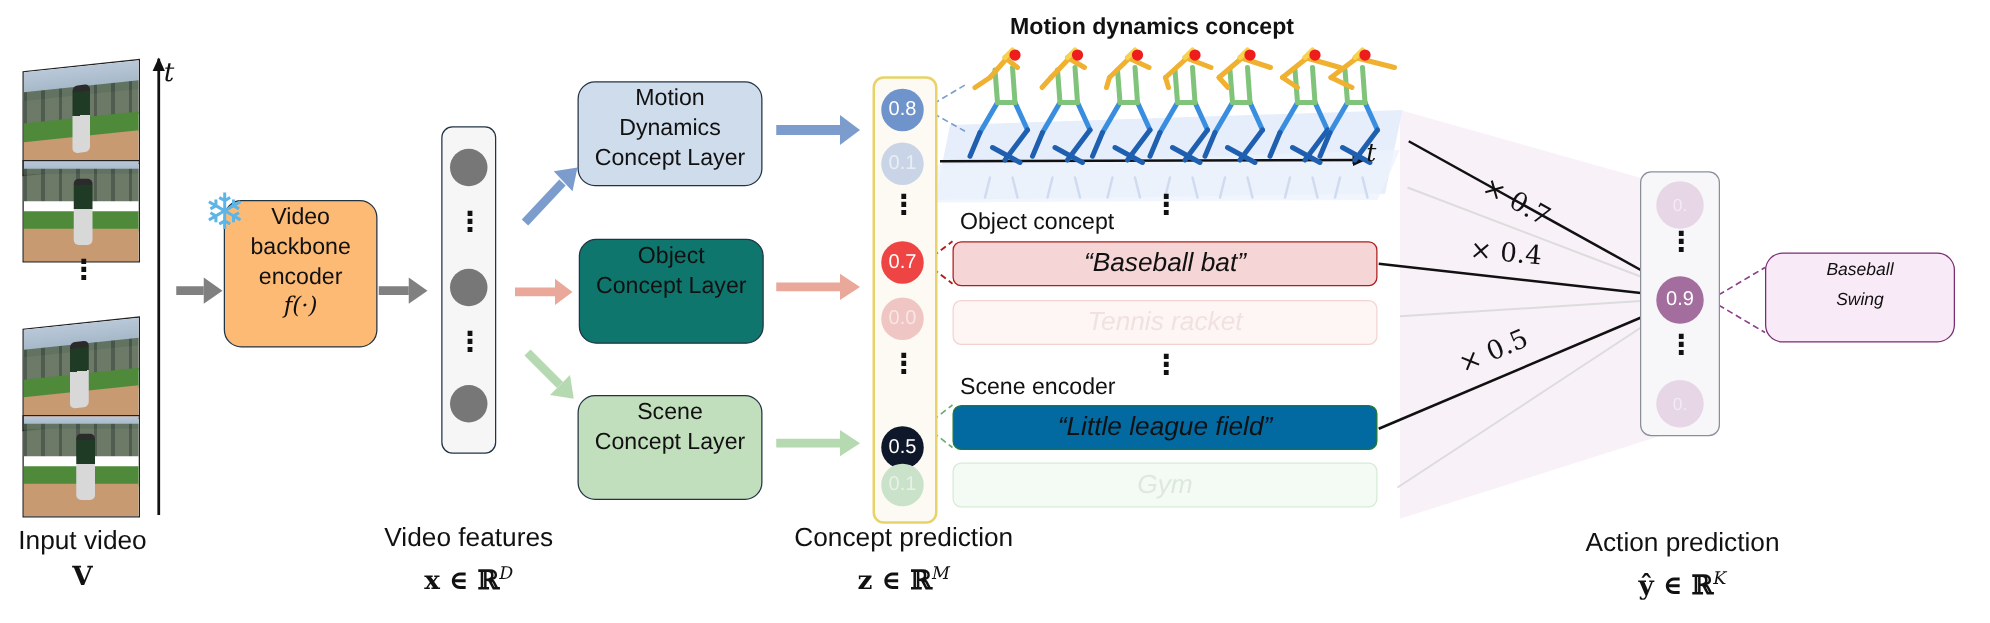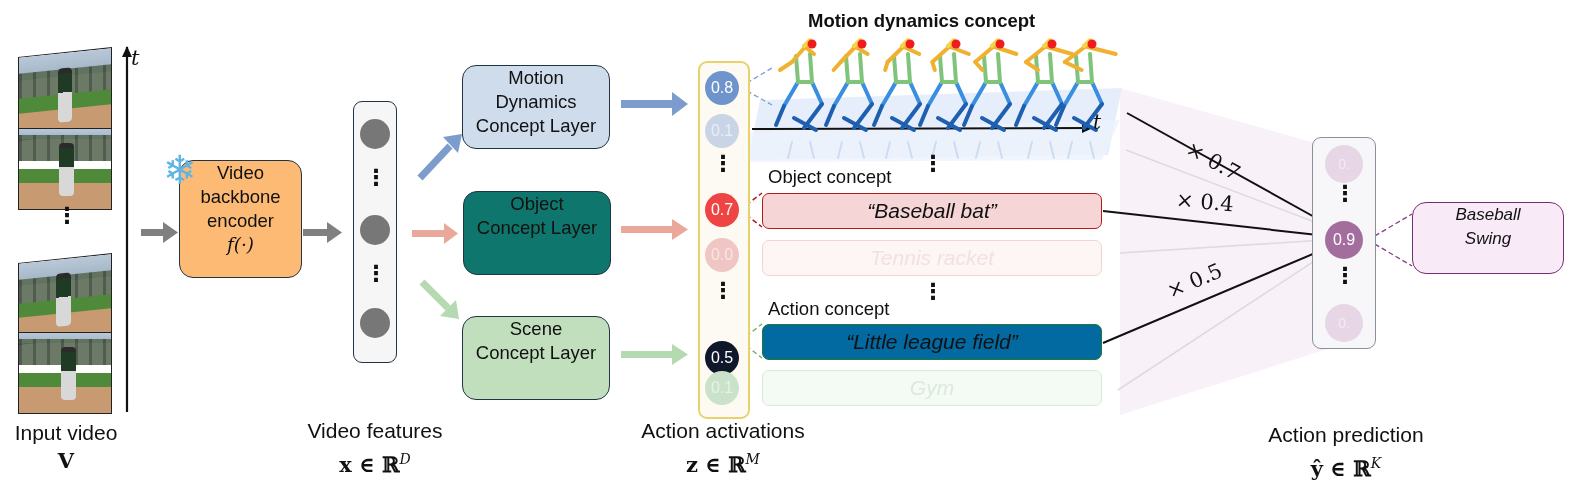--- a/index.html
+++ b/index.html
@@ -305,50 +305,50 @@
 
 <div class="abs" style="left:698px;top:61px;width:48px;height:354px;border:2px solid #e8d36a;border-radius:9px;background:#fdfaf3;"></div>
 <div class="node" style="left:705px;top:71px;width:34px;height:34px;background:#6f93cb;">0.8</div>
 <div class="node" style="left:705px;top:114px;width:34px;height:34px;background:#c9d5e6;color:#e8eef6;">0.1</div>
 <div class="dots" style="left:712px;top:160px;">⋮</div>
 <div class="node" style="left:705px;top:193px;width:34px;height:34px;background:#ef4444;">0.7</div>
 <div class="node" style="left:705px;top:238px;width:34px;height:34px;background:#efc6c3;color:#f8e6e4;">0.0</div>
 <div class="dots" style="left:712px;top:287px;">⋮</div>
 <div class="node" style="left:705px;top:324px;width:34px;height:34px;background:#0f172a;margin-top:17px;">0.5</div>
 <div class="node" style="left:705px;top:371px;width:34px;height:34px;background:#c9e2c9;color:#e6f2e6;">0.1</div>
-<div class="abs label" style="left:610px;top:418px;width:226px;">Action activations</div>
+<div class="abs label" style="left:610px;top:418px;width:226px;">Concept prediction</div>
 <div class="abs label math" style="left:610px;top:446px;width:226px;">
   <b>z ∈ ℝ</b><sup style="font-style:italic;font-size:14px;">M</sup>
 </div>
 
 <div class="sublabel" style="left:808px;top:10px;font-weight:bold;">Motion dynamics concept</div>
 <div class="abs math" style="left:1093px;top:110px;font-size:20px;font-style:italic;">t</div>
 <div class="dots" style="left:922px;top:160px;">⋮</div>
 
 <div class="sublabel" style="left:768px;top:166px;">Object concept</div>
 <div class="concept-row" style="left:762px;top:193px;width:338px;height:34px;background:#f5d5d6;border:1.8px solid #b01c1c;">“Baseball bat”</div>
 <div class="concept-row" style="left:762px;top:240px;width:338px;height:34px;background:#fdf6f5;border:1.5px solid #f3d3d0;color:#f1e2e0;">Tennis racket</div>
 <div class="dots" style="left:922px;top:288px;">⋮</div>
 
-<div class="sublabel" style="left:768px;top:298px;">Action concept</div>
+<div class="sublabel" style="left:768px;top:298px;">Scene encoder</div>
 <div class="concept-row" style="left:762px;top:324px;width:338px;height:34px;background:#0369a1;border:1.8px solid #1f7a2e;">“Little league field”</div>
 <div class="concept-row" style="left:762px;top:370px;width:338px;height:34px;background:#f4faf4;border:1.5px solid #d5ebd5;color:#dde9dd;">Gym</div>
 
 <div class="abs math" style="left:1188px;top:135px;font-size:21px;transform:rotate(29deg);transform-origin:left center;">× 0.7</div>
 <div class="abs math" style="left:1176px;top:190px;font-size:21px;transform:rotate(5deg);">× 0.4</div>
 <div class="abs math" style="left:1168px;top:280px;font-size:21px;transform:rotate(-23deg);transform-origin:left center;">× 0.5</div>
 
 <div class="abs" style="left:1312px;top:137px;width:62px;height:210px;border:1.6px solid #8a8f99;border-radius:9px;background:#f7f7fa;"></div>
 <div class="node" style="left:1325px;top:145px;width:38px;height:38px;background:#e6d6e6;color:#f3ebf3;font-size:14px;">0.</div>
 <div class="dots" style="left:1334px;top:190px;">⋮</div>
 <div class="node" style="left:1325px;top:221px;width:38px;height:38px;background:#a36e9e;">0.9</div>
 <div class="dots" style="left:1334px;top:272px;">⋮</div>
 <div class="node" style="left:1325px;top:304px;width:38px;height:38px;background:#e6d6e6;color:#f3ebf3;font-size:14px;">0.</div>
 
-<div class="box" style="left:1412px;top:202px;width:150px;height:70px;background:#f8eaf6;border-color:#7a2b72;border-width:1.8px;font-style:italic;font-size:17px;">
+<div class="box" style="left:1412px;top:202px;width:150px;height:70px;background:#f8eaf6;border-color:#7a2b72;border-width:1.8px;font-style:italic;font-size:14px;">
   <div>
     <div>Baseball</div>
     <div>Swing</div>
   </div>
 </div>
 <div class="abs label" style="left:1226px;top:422px;width:240px;">Action prediction</div>
 <div class="abs label math" style="left:1226px;top:450px;width:240px;">
   <b>ŷ ∈ ℝ</b><sup style="font-style:italic;font-size:14px;">K</sup>
 </div>
 

